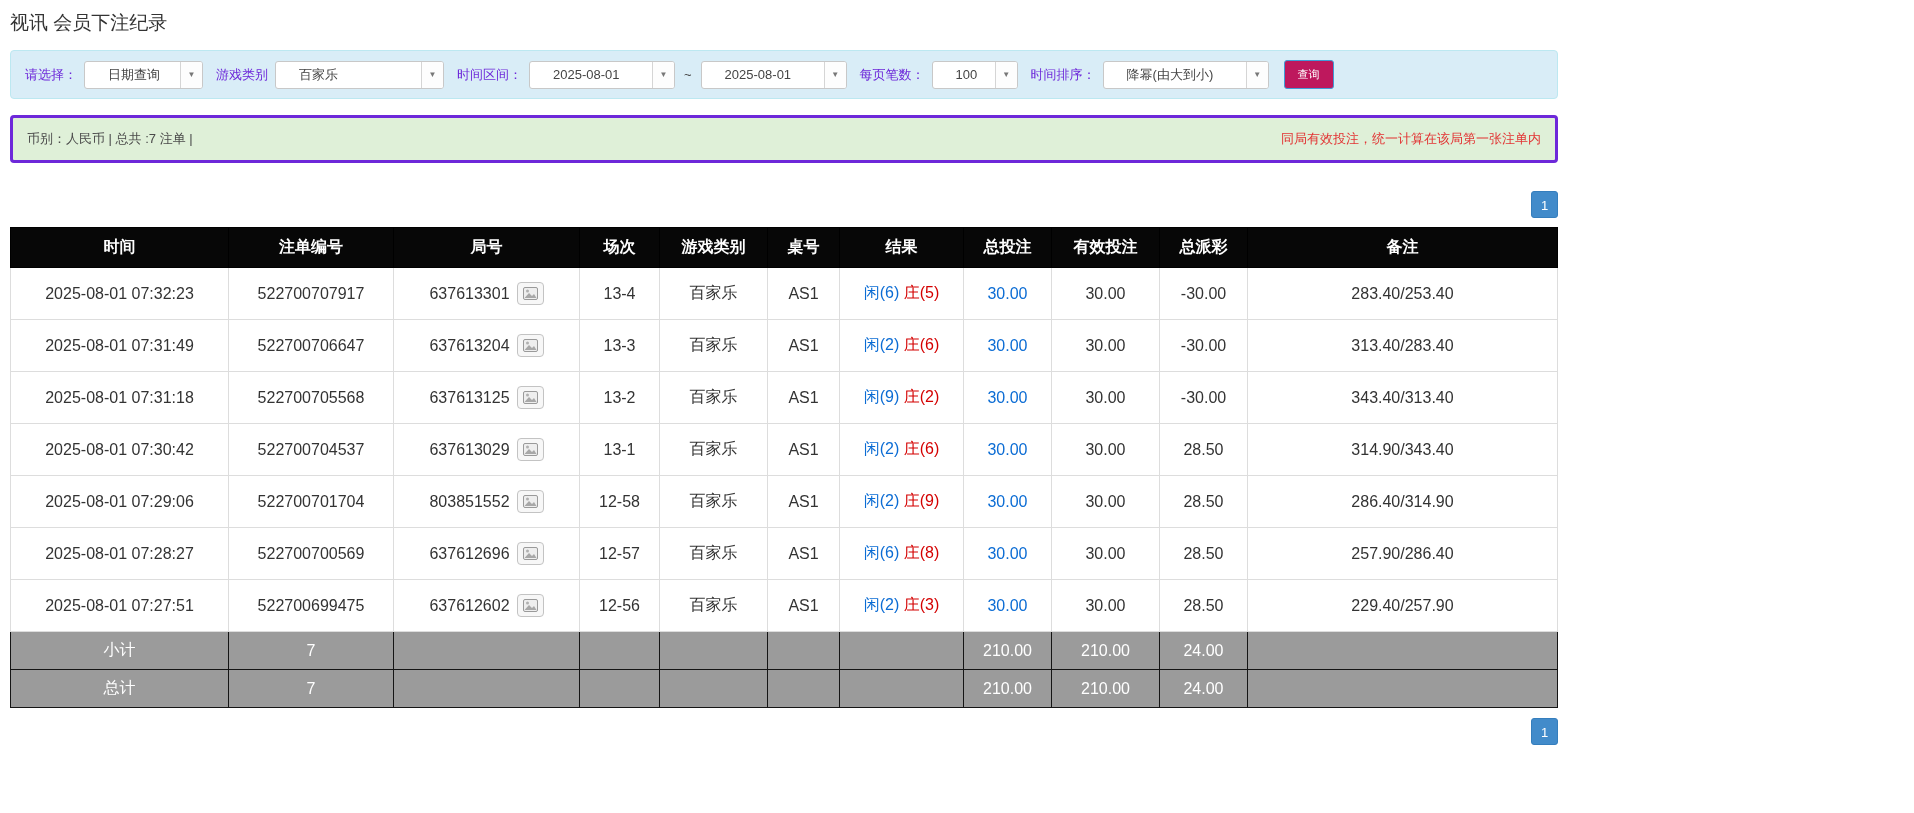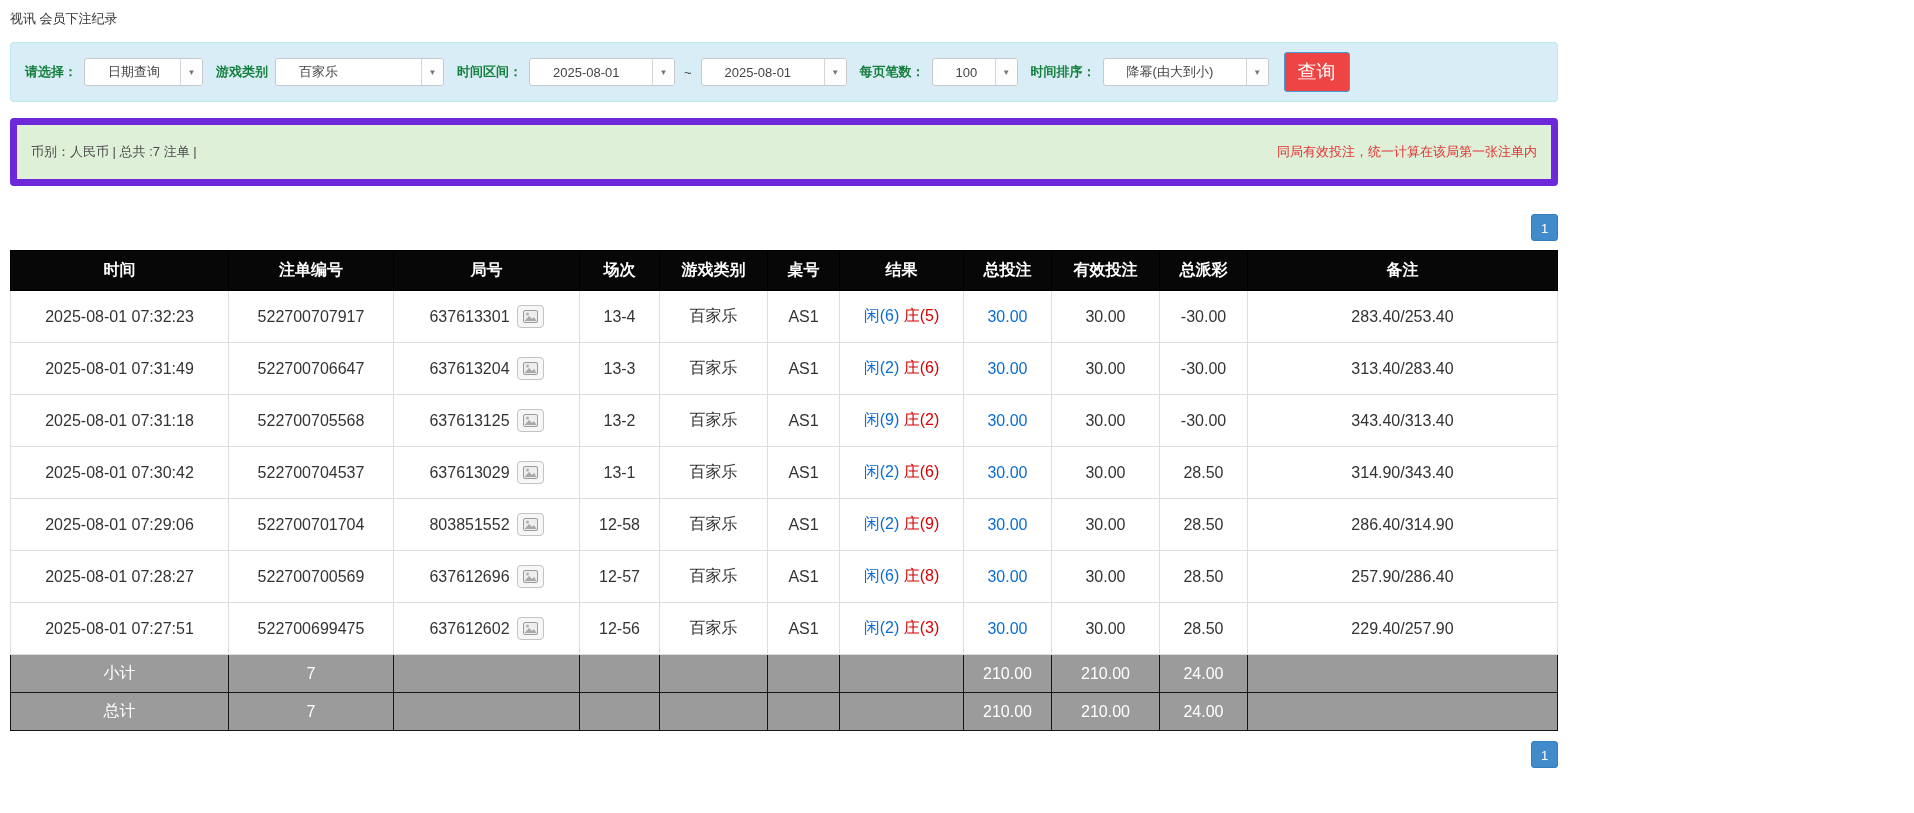--- a/index.html
+++ b/index.html
@@ -7,41 +7,41 @@
   body {
     font-family: "Liberation Sans", "DejaVu Sans", sans-serif;
     color: #333;
     width: 1914px;
     height: 813px;
     overflow: hidden;
   }
   .container { width: 1548px; margin: 10px 0 0 10px; }
 
   h1.page-title {
-    font-size: 13px;
+    font-size: 19px;
     font-weight: 500;
     color: #333;
     margin: 4px 0 14px 0;
   }
 
   
   .filter-bar {
     display: flex;
     align-items: center;
     gap: 7px;
     background: #d9edf7;
     border: 1px solid #bce8f1;
     border-radius: 4px;
     padding: 9px 12px;
     margin-bottom: 16px;
     font-size: 13px;
   }
   .flabel {
-    color: #15803d;
-    font-weight: bold;
+    color: #6d28d9;
+    font-weight: normal;
     white-space: nowrap;
     margin-left: 6px;
   }
   .flabel:first-child { margin-left: 2px; }
   .combo {
     display: inline-flex;
     align-items: stretch;
     background: #fff;
     border: 1px solid #c8c8c8;
     border-radius: 3px;
@@ -66,39 +66,39 @@
     font-size: 8px;
     cursor: pointer;
   }
   .w-querytype .combo-text { width: 95px; }
   .w-game .combo-text { width: 145px; }
   .w-date .combo-text { width: 122px; }
   .w-pagesize .combo-text { width: 62px; }
   .w-sort .combo-text { width: 142px; }
   .tilde { color: #444; padding: 0 2px; }
   .search-btn {
-    background: #ef4444;
+    background: #be185d;
     border: 1px solid #419bd6;
     color: #fff;
-    font-size: 19px;
+    font-size: 11px;
     padding: 6px 13px;
     border-radius: 3px;
     cursor: pointer;
     margin-left: 8px;
   }
 
   
   .summary-bar {
     display: flex;
     justify-content: space-between;
     align-items: center;
     background: #dff0d8;
-    border: 7px solid #6d28d9;
+    border: 3px solid #6d28d9;
     border-radius: 4px;
-    padding: 18px 14px;
+    padding: 12px 14px;
     margin-bottom: 28px;
     font-size: 13px;
   }
   .summary-left { color: #4a4a4a; }
   .summary-right { color: #e23333; }
 
   
   .pager { text-align: right; margin-bottom: 9px; }
   .pager.bottom { margin-top: 10px; margin-bottom: 0; }
   .page-btn {

